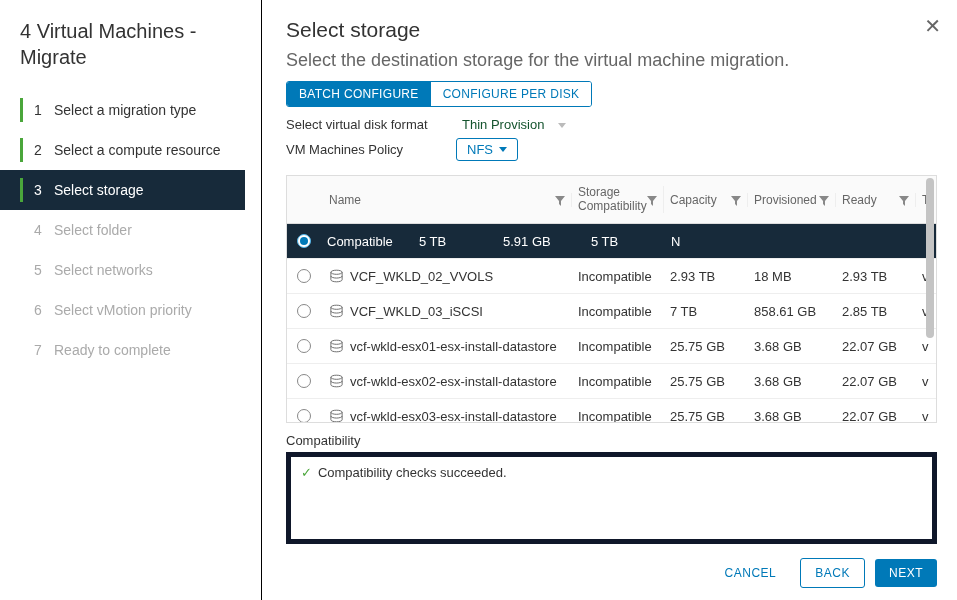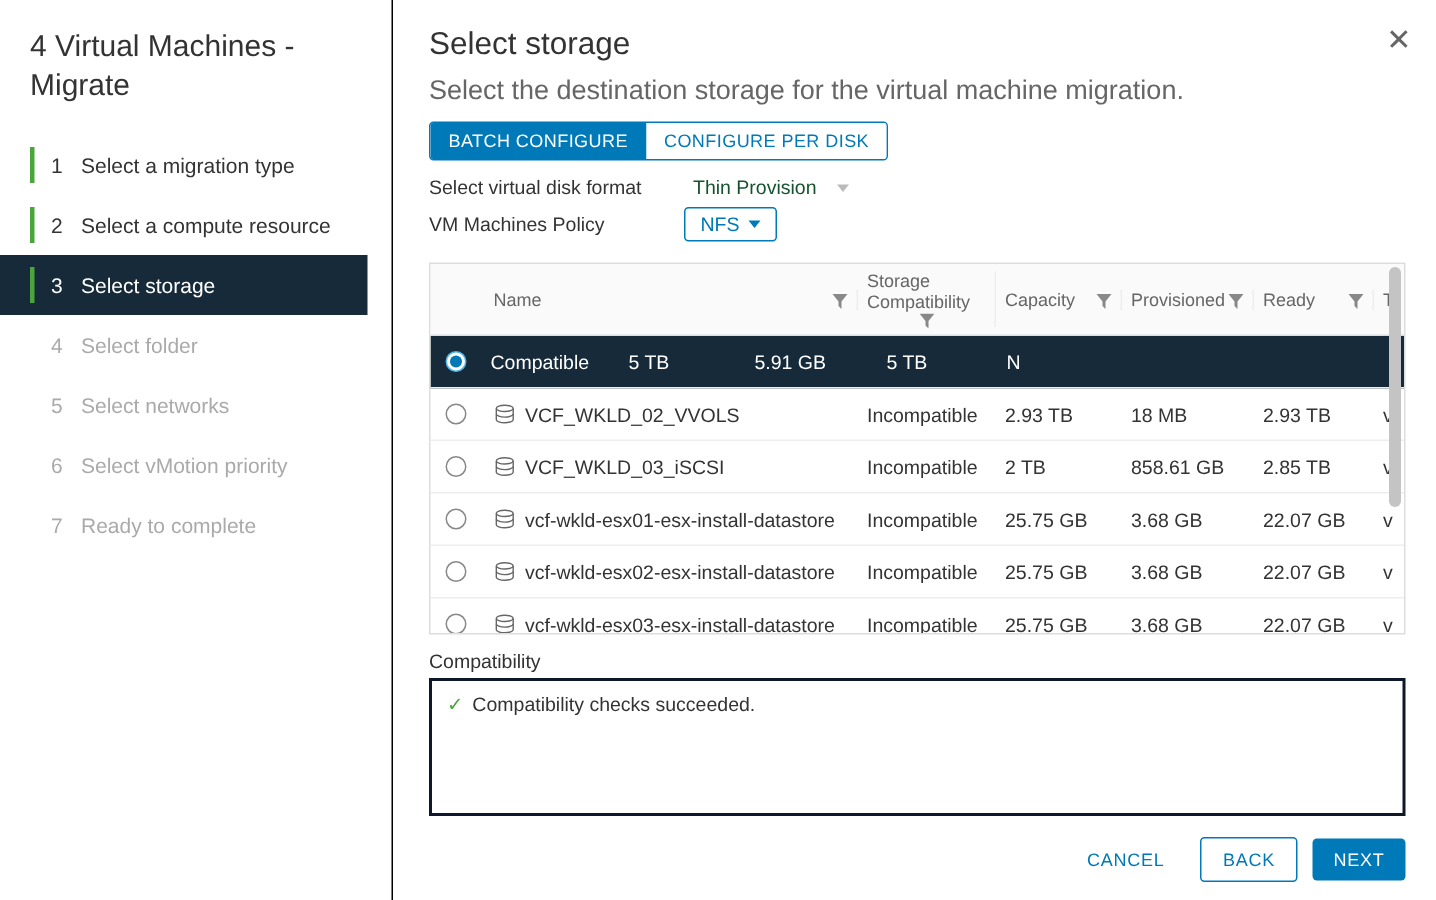--- a/index.html
+++ b/index.html
@@ -146,21 +146,21 @@
     .col-compat { width: 92px; padding: 0 6px; display:flex; align-items:center; justify-content:space-between; border-right:1px solid #eee;}
     .col-cap { width: 84px; padding: 0 6px; display:flex; align-items:center; justify-content:space-between; border-right:1px solid #eee;}
     .col-prov { width: 88px; padding: 0 6px; display:flex; align-items:center; justify-content:space-between; border-right:1px solid #eee;}
     .col-free { width: 80px; padding: 0 6px; display:flex; align-items:center; justify-content:space-between; border-right:1px solid #eee;}
     .col-last { width: 20px; padding-left: 6px; }
     .filter-icon {
       width: 10px; height: 10px;
       display: inline-block;
     }
     .filter-icon svg { width: 10px; height: 10px; }
-    .thead .col-compat { flex-direction: column; }
+    .thead .col-compat { flex-direction: row; }
     .thead-compat-label { line-height: 1.1; }
     .trow {
       display: flex;
       align-items: center;
       height: 35px;
       border-bottom: 1px solid #eee;
       font-size: 13px;
     }
     .trow.selected {
       background: #172a3a;
@@ -194,21 +194,21 @@
       position: absolute;
       right: 2px;
       top: 2px;
       width: 8px;
       height: 160px;
       background: #c4c4c4;
       border-radius: 4px;
     }
     .compat-section { margin-top: 10px; font-size: 13px; color: #333; }
     .compat-box {
-      border: 2px solid #0f172a;
+      border: 5px solid #0f172a;
       height: 92px;
       margin-top: 4px;
       padding: 8px 10px;
     }
     .check-icon { color: #4aa63b; margin-right: 6px; }
     .button-row {
       display: flex;
       justify-content: flex-end;
       align-items: center;
       gap: 10px;
@@ -395,21 +395,21 @@
                   <path d="M2 3v8c0 1.2 2.7 2.2 6 2.2s6-1 6-2.2V3" fill="none" stroke="currentColor" stroke-width="1"></path>
                   <path d="M2 7c0 1.2 2.7 2.2 6 2.2s6-1 6-2.2" fill="none" stroke="currentColor" stroke-width="1"></path>
                 </svg>
               </span>
               <span>VCF_WKLD_03_iSCSI</span>
             </div>
             <div class="col-compat">
               <span>Incompatible</span>
             </div>
             <div class="col-cap">
-              <span>2 TB</span>
+              <span>7 TB</span>
             </div>
             <div class="col-prov">
               <span>858.61 GB</span>
             </div>
             <div class="col-free">
               <span>2.85 TB</span>
             </div>
             <div class="col-last">
               <span>v</span>
             </div>

